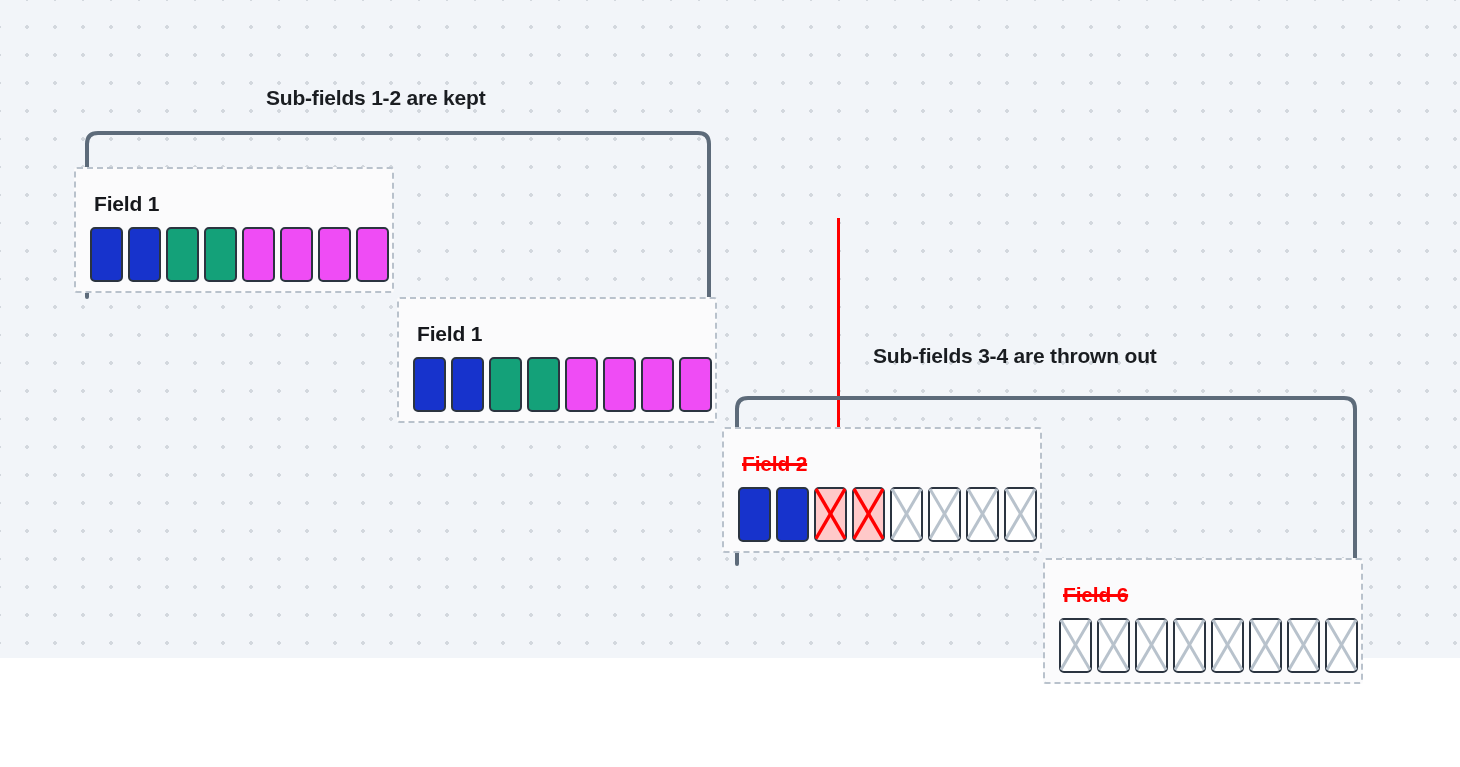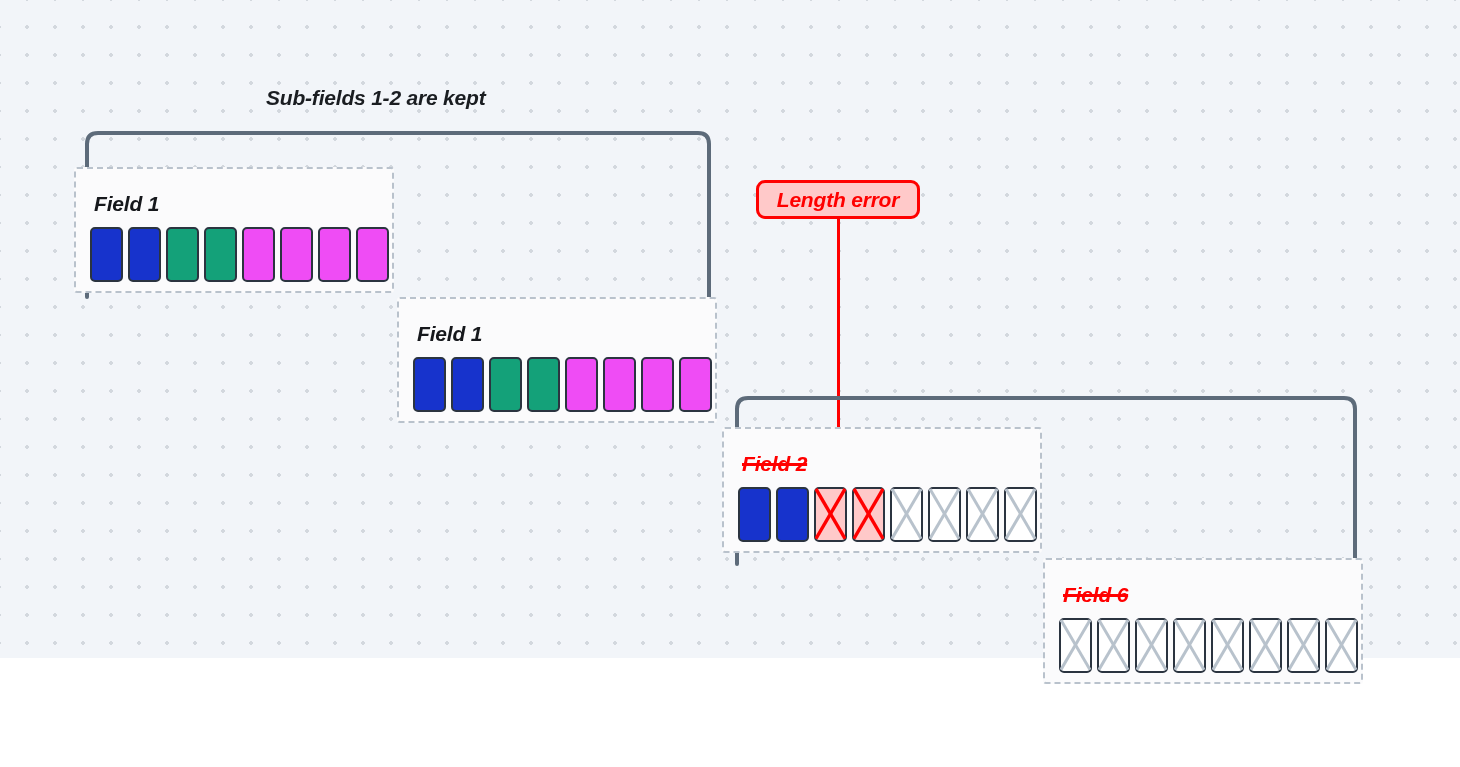--- a/index.html
+++ b/index.html
@@ -10,21 +10,20 @@
     font-family: "Liberation Sans", sans-serif;
   }
   #canvas {
     position: relative;
     width: 1460px;
     height: 658px;
     background-color: #f2f5f9;
     background-image: radial-gradient(circle, #d3d8de 1.6px, transparent 1.7px);
     background-size: 28px 28px;
     background-position: 13px 13px;
-    font-style: italic;
   }
 
   
   .caption {
     position: absolute;
     font-size: 21px;
     font-weight: 700;
     color: #1a1d21;
     letter-spacing: -0.2px;
     white-space: nowrap;
@@ -122,24 +121,22 @@
         <div class="blk" style="width: 33px; height: 55px; background: rgb(20, 161, 121);"></div>
         <div class="blk" style="width: 33px; height: 55px; background: rgb(20, 161, 121);"></div>
         <div class="blk" style="width: 33px; height: 55px; background: rgb(239, 76, 245);"></div>
         <div class="blk" style="width: 33px; height: 55px; background: rgb(239, 76, 245);"></div>
         <div class="blk" style="width: 33px; height: 55px; background: rgb(239, 76, 245);"></div>
         <div class="blk" style="width: 33px; height: 55px; background: rgb(239, 76, 245);"></div>
       </div>
   </div>
 
   <div class="error-line" style="left:837px; top:218px; height:285px;"></div>
-  <div class="callout" style="left:756px; top:180px; width:164px; height:39px;">
-    <span>Length error</span>
-  </div>
-
+
+  <div class="caption" style="left:873px; top:344px;">Sub-fields 3-4 are thrown out</div>
 
   <div class="bracket" style="left:734px; top:395px;">
     <svg width="624" height="172" viewBox="0 0 624 172" fill="none">
       <path d="M3 169 L3 14 Q3 3 14 3 L610 3 Q621 3 621 14 L621 169" stroke="#5d6b7a" stroke-width="4" stroke-linecap="round" fill="none"></path>
     </svg>
   </div>
 
   <div class="field-group" style="left:722px; top:427px; width:320px; height:126px;">
     <div class="field-label dead" style="left:18px; top:23px;">Field 2</div>
     <div class="blocks" id="blocks-2" style="left:14px; top:58px;">

